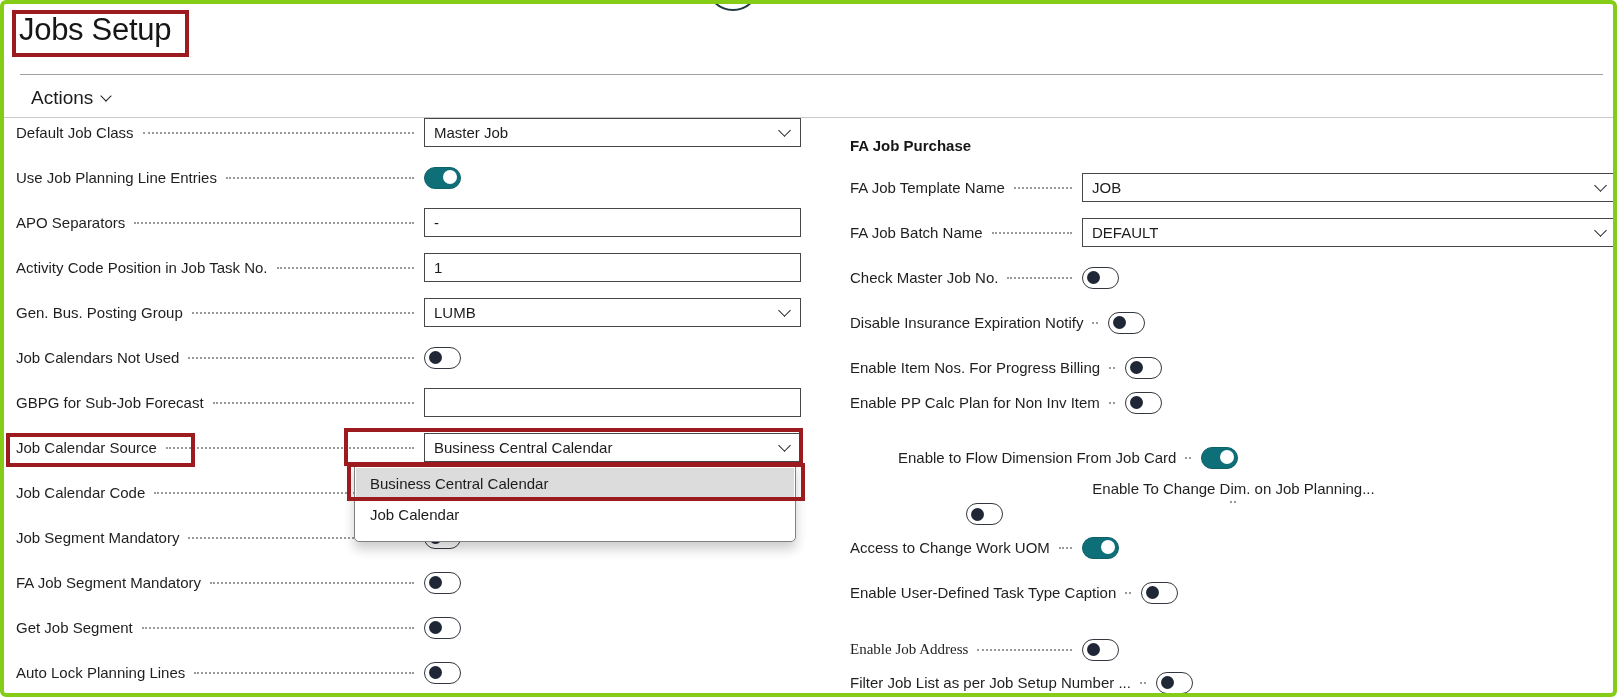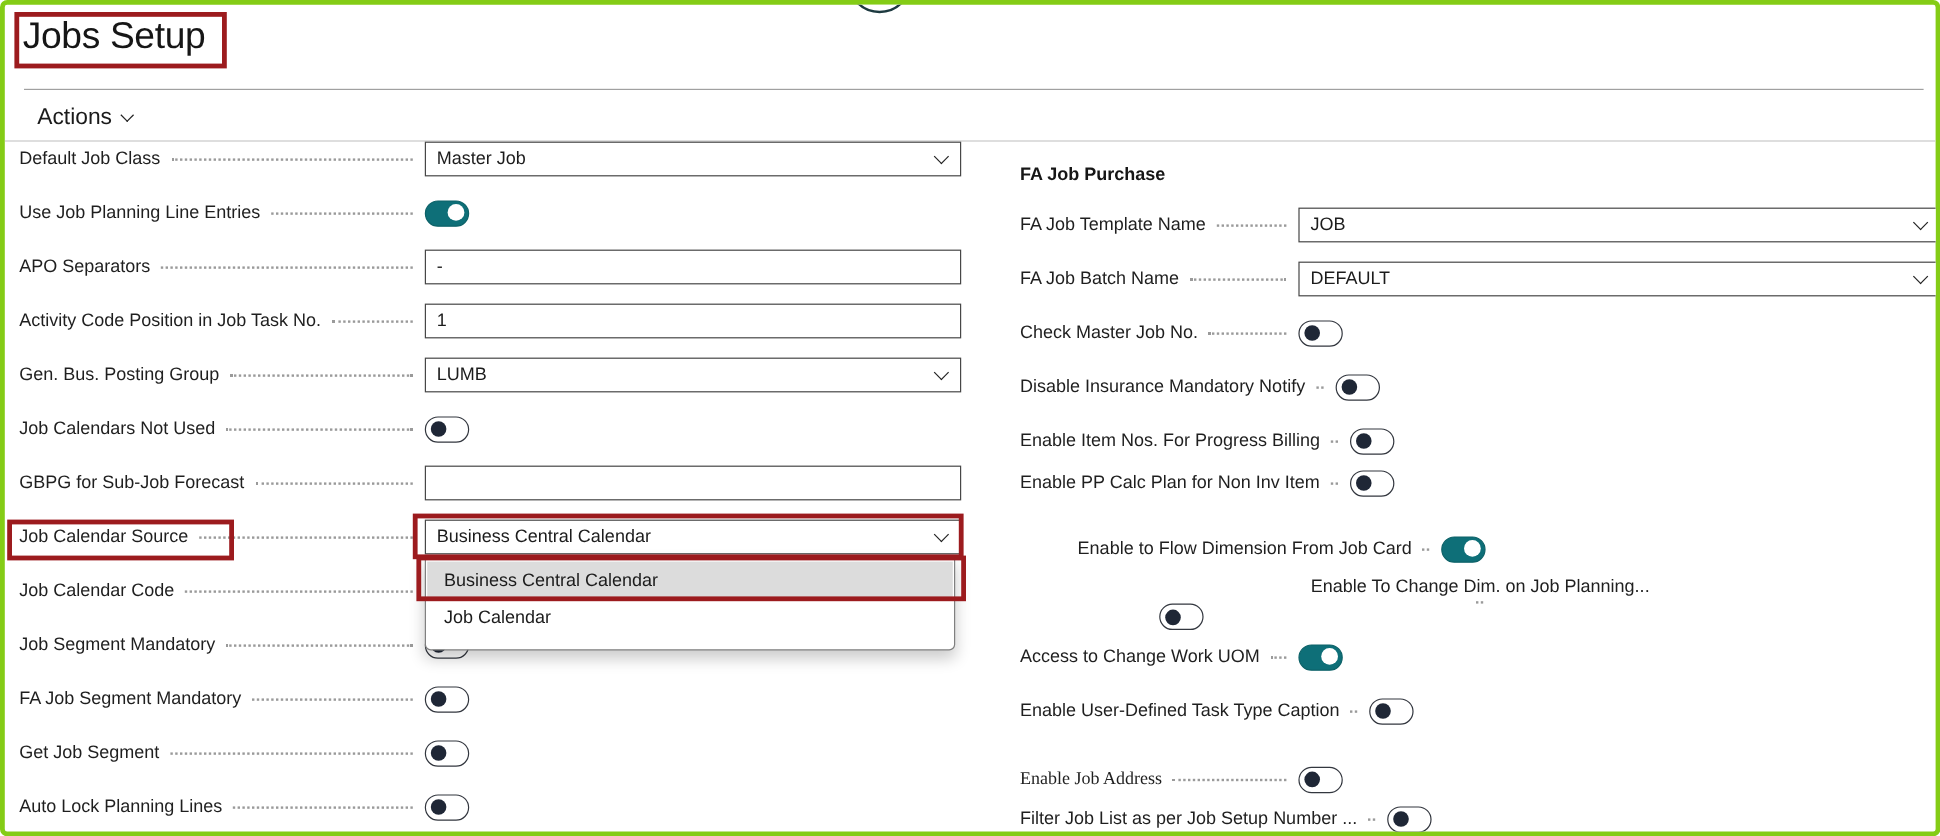--- a/index.html
+++ b/index.html
@@ -19,21 +19,21 @@
   .chev{width:8px;height:8px;border-right:1.6px solid #222;border-bottom:1.6px solid #222;
     transform:rotate(45deg);flex:none;margin-top:-5px;}
   .chev.sm{width:7px;height:7px;margin-top:-4px;}
   .col{position:absolute;top:0;height:697px;}
   #col-left{left:12px;width:785px;}
   #col-right{left:846px;width:767px;}
   .frow{position:absolute;left:0;right:0;height:45px;display:flex;align-items:center;}
   .lbl{font-size:15px;color:#1f1f1f;white-space:nowrap;flex:none;}
   .leader{flex:1;height:0;border-bottom:2px dotted #9a9a9a;margin:0 10px 0 9px;min-width:6px;}
   .slot{flex:none;display:flex;align-items:center;}
-  #col-left .slot{width:447px;}
+  #col-left .slot{width:377px;}
   #col-right .slot{width:535px;}
   .selectbox{width:100%;height:29px;border:1px solid #474747;background:#fff;display:flex;
     align-items:center;justify-content:space-between;padding:0 11px 0 9px;box-sizing:border-box;
     font-size:15px;cursor:pointer;}
   .txtinput{width:100%;height:29px;border:1px solid #474747;background:#fff;padding:0 9px;
     box-sizing:border-box;font-size:15px;font-family:"Liberation Sans",sans-serif;color:#1c1c1c;}
   .toggle{width:37px;height:22px;border-radius:12px;position:relative;flex:none;cursor:pointer;box-sizing:border-box;}
   .toggle.off{background:#fff;border:1.5px solid #33373f;}
   .toggle.off .knob{position:absolute;left:4px;top:3.5px;width:13px;height:13px;border-radius:50%;background:#1f2736;}
   .toggle.on{background:#0e6f78;border:1.5px solid #0d6268;}
@@ -207,21 +207,21 @@
       <div class="frow" style="top: 251px;">
         <span class="lbl">Check Master Job No.</span>
         <div class="leader"></div>
         <div class="slot">
           <div class="toggle off">
             <div class="knob"></div>
           </div>
         </div>
       </div>
       <div class="frow" style="top: 296px;">
-        <span class="lbl">Disable Insurance Mandatory Notify</span>
+        <span class="lbl">Disable Insurance Expiration Notify</span>
         <div class="leader"></div>
         <div class="slot">
           <div class="toggle off">
             <div class="knob"></div>
           </div>
         </div>
       </div>
       <div class="frow" style="top: 341px;">
         <span class="lbl">Enable Item Nos. For Progress Billing</span>
         <div class="leader"></div>

